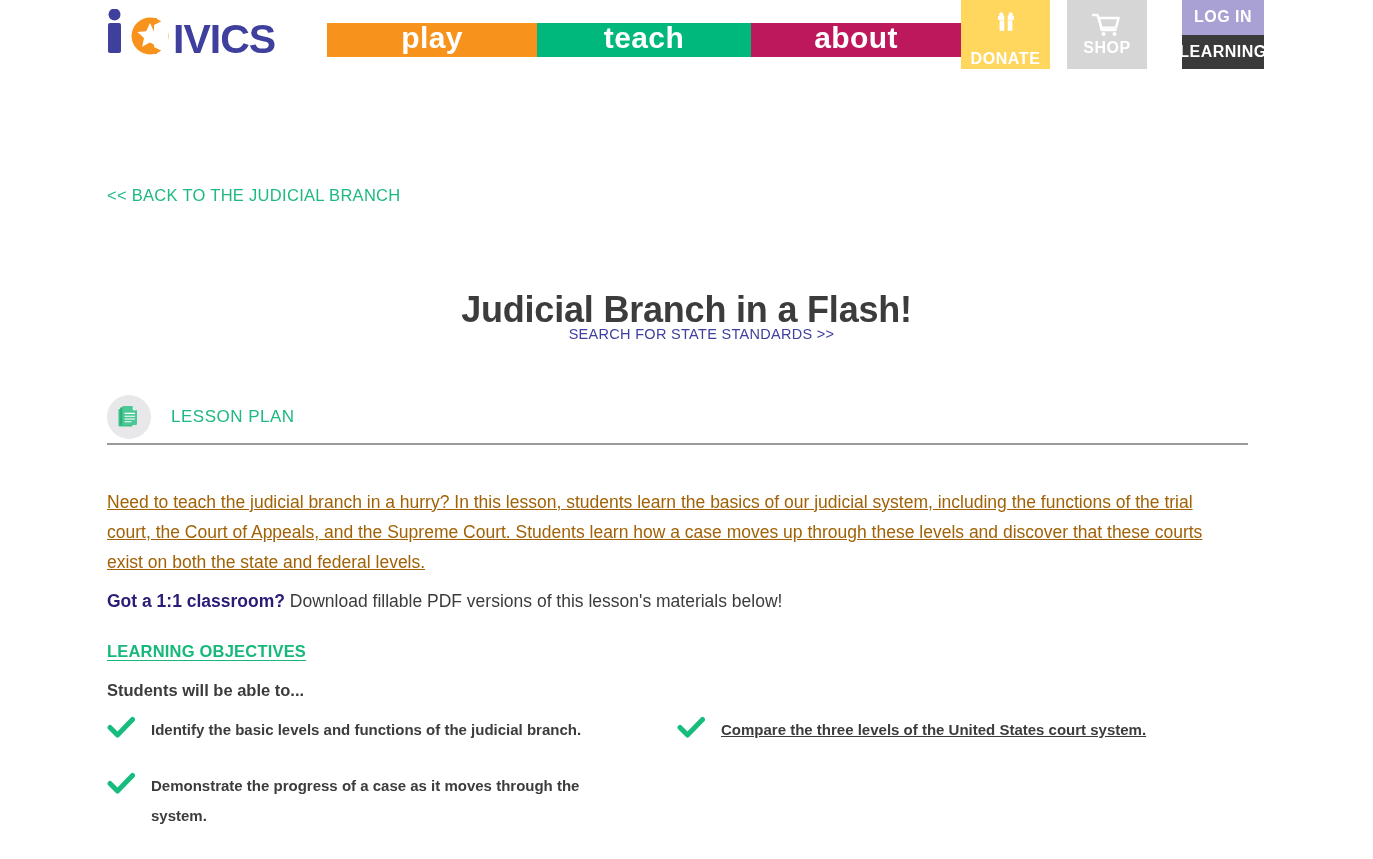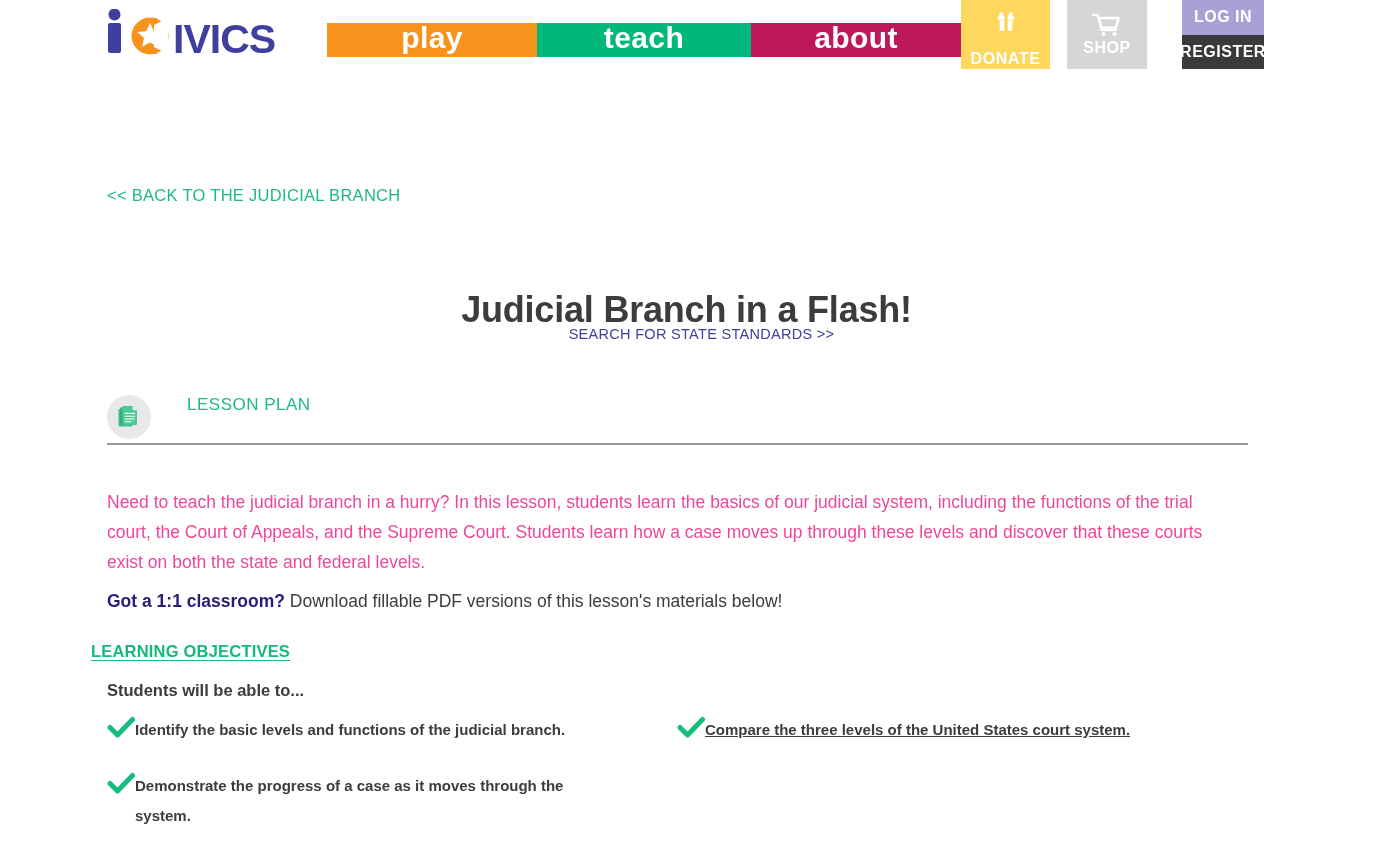--- a/index.html
+++ b/index.html
@@ -151,21 +151,22 @@
     text-decoration: none;
     cursor: pointer;
     margin-left: 15px;
   }
 
   .lesson-type {
     position: absolute;
     left: 107px;
     top: 326px;
     display: flex;
-    gap: 36px;
+    align-items: center;
+    gap: 20px;
   }
   .lesson-type-badge {
     width: 44px;
     height: 44px;
     border-radius: 50%;
     background: #e8e8ea;
     display: flex;
     align-items: center;
     justify-content: center;
   }
@@ -184,36 +185,37 @@
     background: #9a9a9a;
   }
 
   .lesson-desc {
     position: absolute;
     left: 107px;
     top: 400px;
     width: 1134px;
     font-size: 17.5px;
     line-height: 30px;
-    color: #ec4899;
+    color: #a16207;
+    text-decoration: underline;
   }
   .one-to-one {
     position: absolute;
     left: 107px;
     top: 500px;
     width: 1134px;
     font-size: 17.5px;
     line-height: 28px;
     color: #3c3c3c;
   }
   .one-to-one b { color: #2b1b77; font-weight: bold; }
 
   .objectives-heading {
     position: absolute;
-    left: 91px;
+    left: 107px;
     top: 573px;
     font-size: 16.5px;
     font-weight: bold;
     color: #16b87b;
     letter-spacing: 0.2px;
     text-decoration: underline;
     text-underline-offset: 3px;
     cursor: pointer;
   }
   .objectives-sub {
@@ -230,20 +232,21 @@
     left: 107px;
     top: 646px;
     width: 1141px;
     display: grid;
     grid-template-columns: 570px 570px;
     row-gap: 26px;
   }
   .objective {
     display: flex;
     align-items: flex-start;
+    gap: 16px;
   }
   .objective-check {
     flex: 0 0 auto;
     width: 28px;
     height: 28px;
     margin-top: -2px;
   }
   .objective-text {
     font-size: 15px;
     font-weight: bold;
@@ -301,21 +304,21 @@
           <path d="M6.6 6 l3 12 h14" fill="none" stroke="#ffffff" stroke-width="2.4" stroke-linejoin="round" stroke-linecap="round"></path>
           <circle cx="11.5" cy="22" r="2" fill="#ffffff"></circle>
           <circle cx="22.5" cy="22" r="2" fill="#ffffff"></circle>
         </svg>
       </div>
       <div class="util-label">SHOP</div>
     </div>
 
     <div class="auth">
       <div class="auth-btn auth-login">LOG IN</div>
-      <div class="auth-btn auth-register">REGISTER</div>
+      <div class="auth-btn auth-register">LEARNING</div>
     </div>
   </div>
 </div>
 
 <div class="content">
 
   <a class="back-link" href="#">&lt;&lt; BACK TO THE JUDICIAL BRANCH</a>
 
   <h1 class="page-title">Judicial Branch in a Flash!</h1>
 

